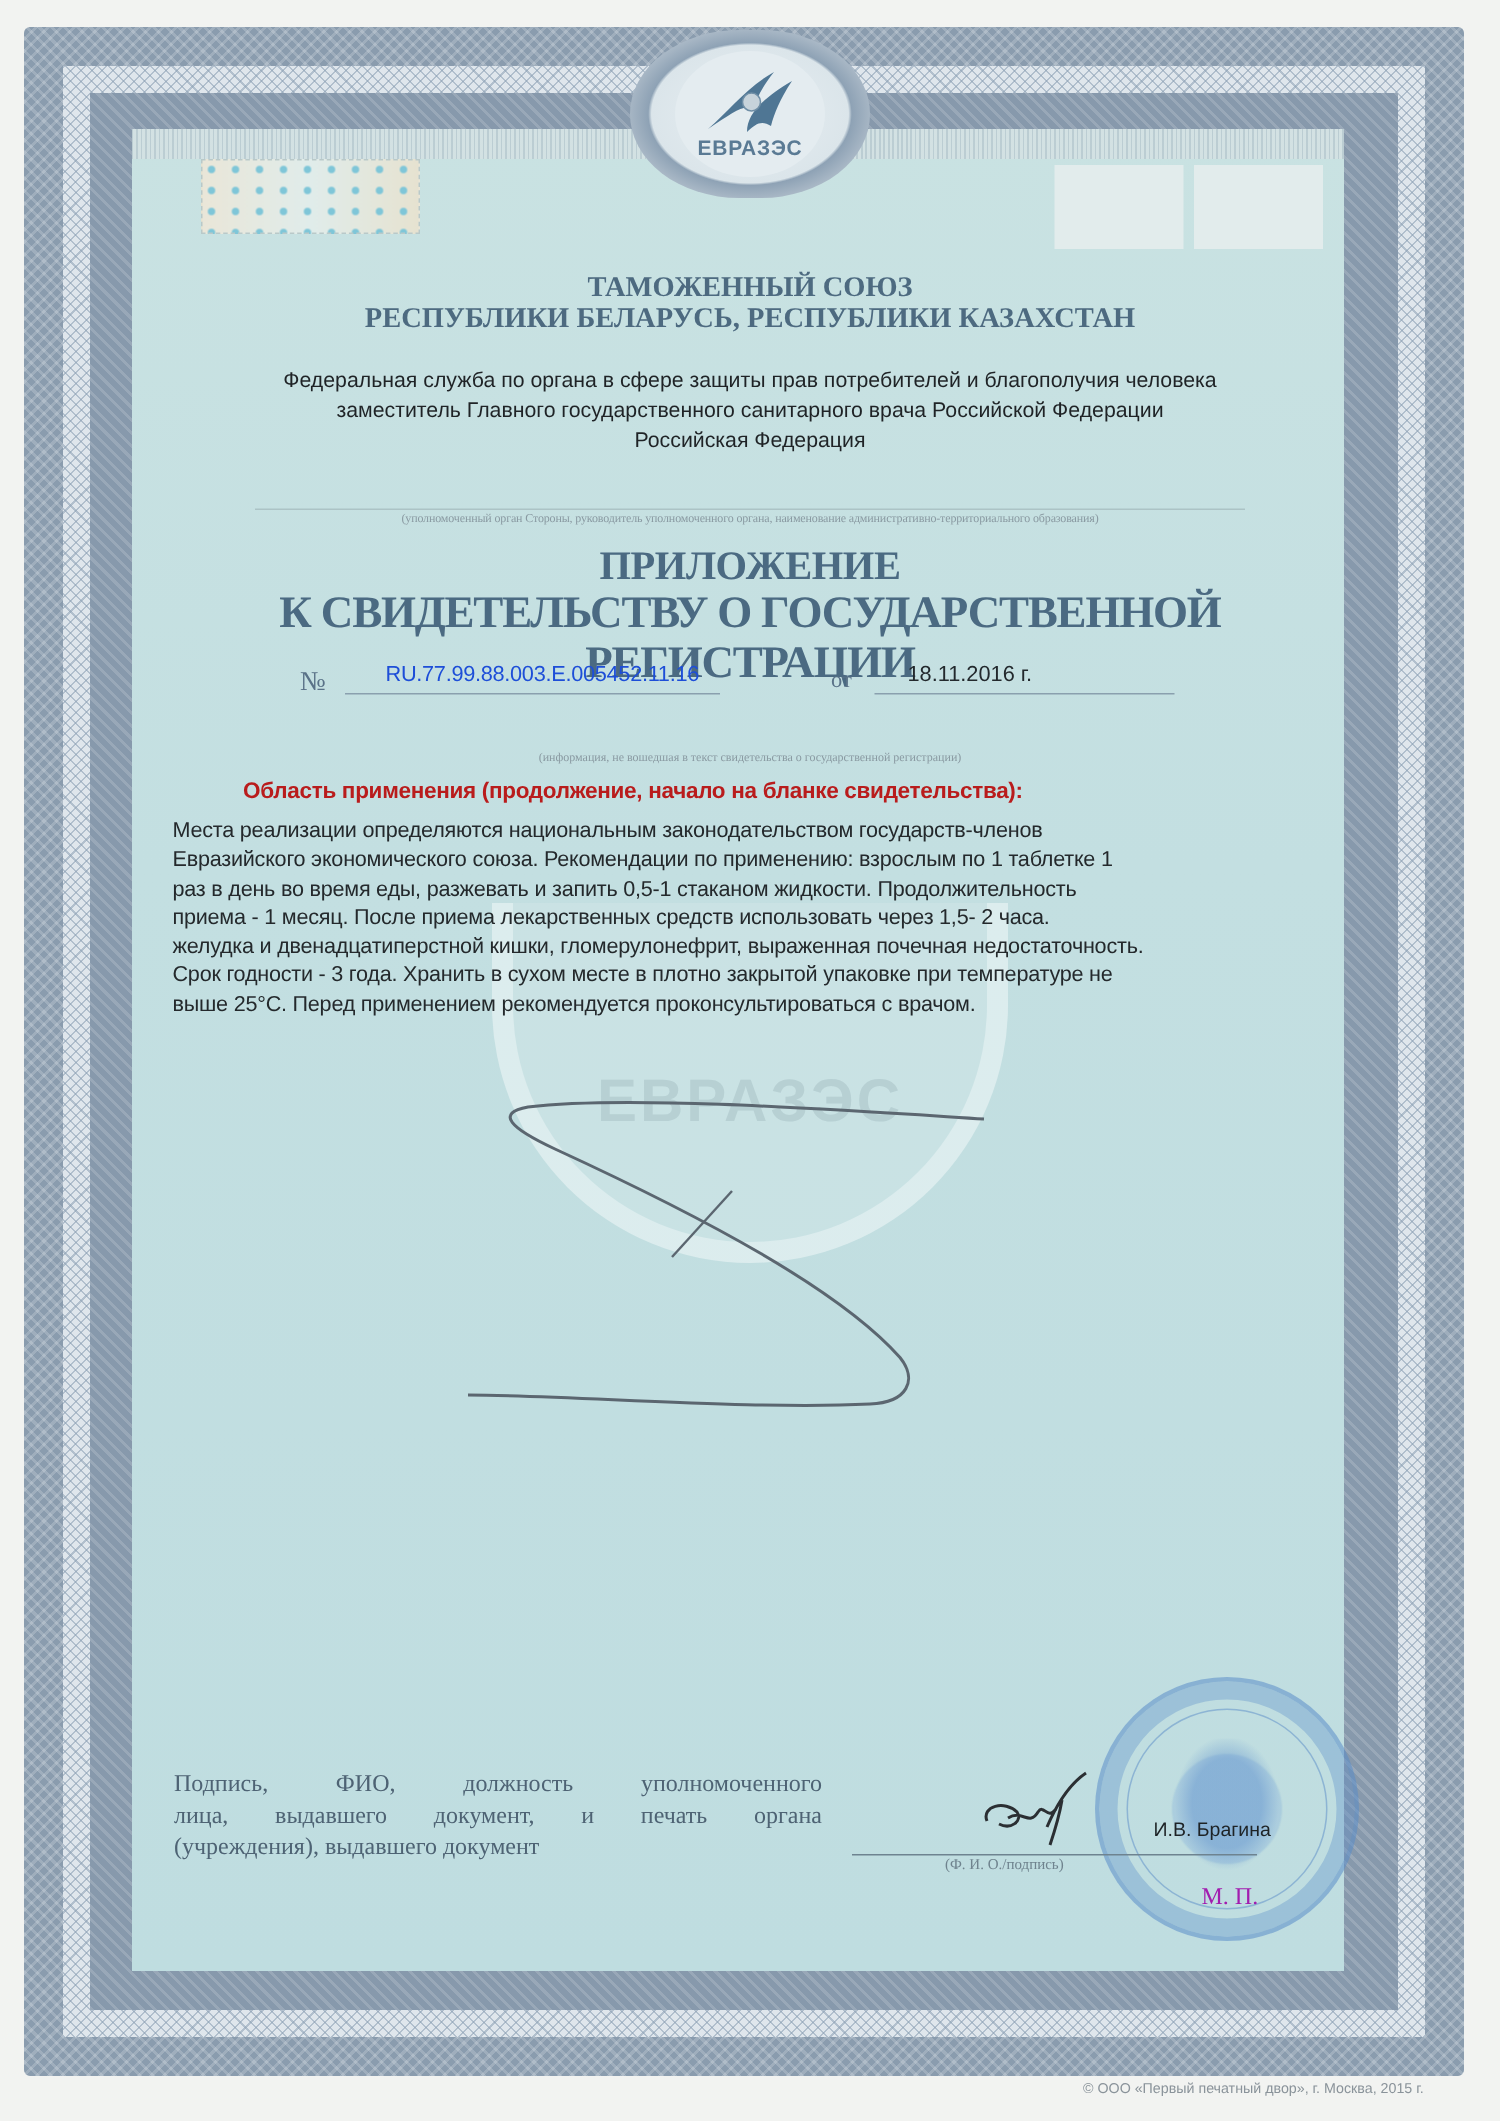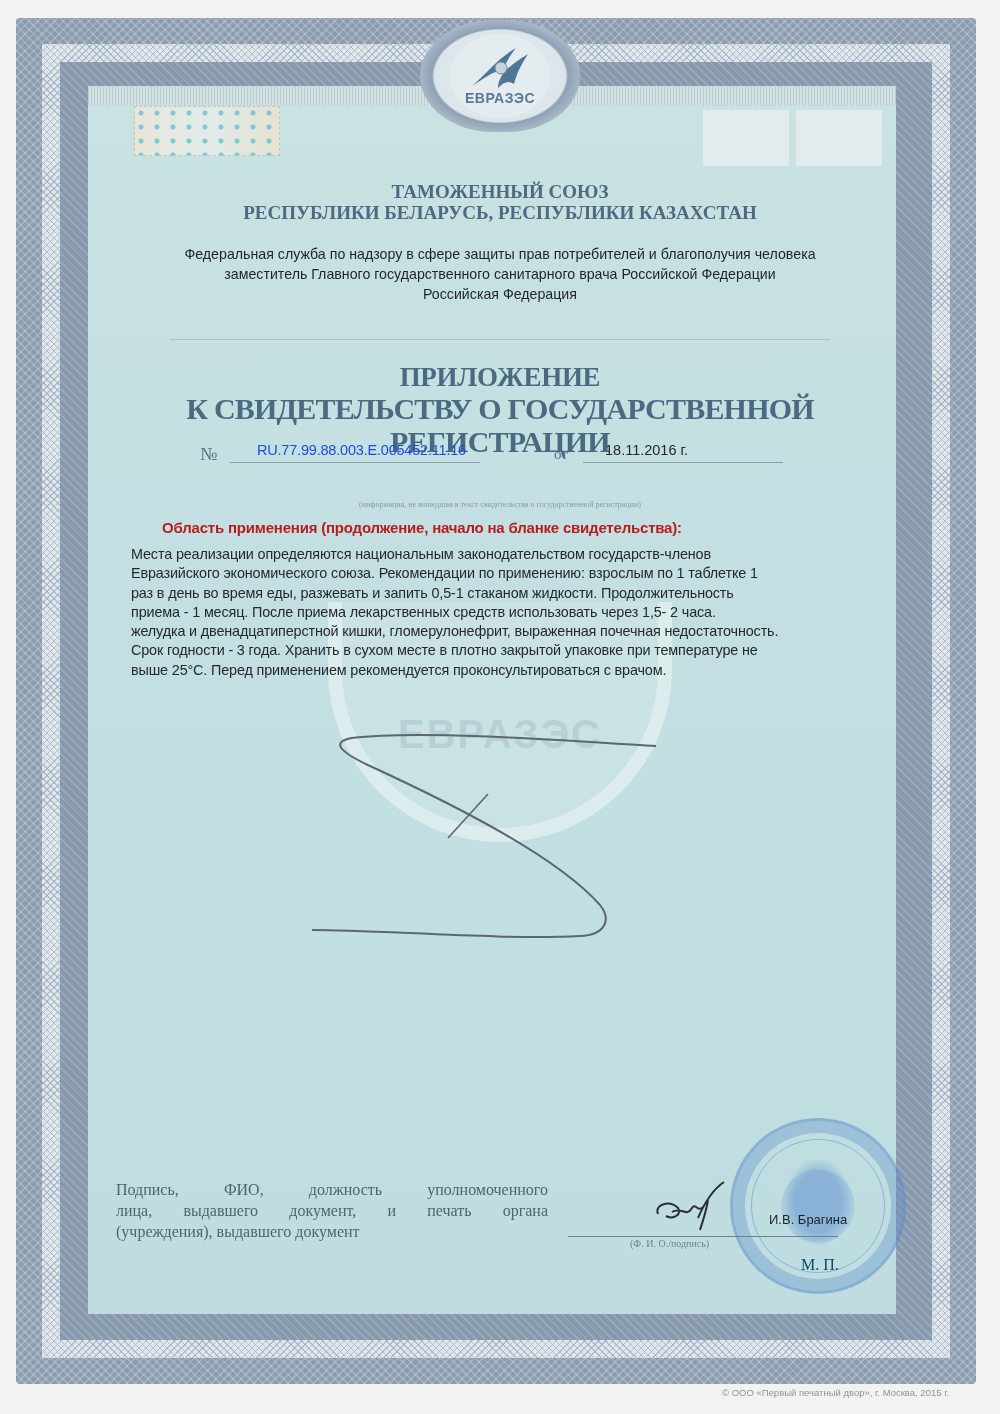--- a/index.html
+++ b/index.html
@@ -110,21 +110,21 @@
     .h-info {
       position: absolute; left: 280px; width: 440px; text-align: center; top: 500px;
       font-family: "Liberation Serif", serif; font-size: 8px; color: #8a9aa2;
     }
 
     
     .scope-title {
       position: absolute; left: 118px; top: 519px; font-weight: bold; font-size: 15px; color: #b91c1c; letter-spacing: -0.2px; margin-left: 44px;
     }
     .scope-body {
-      position: absolute; left: 131px; top: 545px; width: 790px;
+      position: absolute; left: 115px; top: 545px; width: 790px;
       font-size: 14.4px; line-height: 19.3px; color: #24292c; letter-spacing: -0.15px;
     }
     .scope-body div { white-space: nowrap; height: 19.3px; }
 
     
     .scrawl { position: absolute; left: 0; top: 0; width: 1000px; height: 1414px; pointer-events: none; }
 
     
     .sign-caption {
       position: absolute; left: 116px; top: 1179px; width: 432px;
@@ -146,21 +146,21 @@
     }
     .stamp-eagle {
       position: absolute; left: 44px; top: 38px; width: 82px; height: 96px;
       background: radial-gradient(ellipse at 50% 45%, rgba(95,145,205,0.45) 0 40%, rgba(0,0,0,0) 60%);
     }
 
     .signer-sig { position: absolute; left: 652px; top: 1178px; width: 80px; height: 60px; }
     .signer-name { position: absolute; left: 769px; top: 1212px; font-size: 13px; color: #1e2326; }
     .signer-line { position: absolute; left: 568px; top: 1236px; width: 270px; height: 1px; background: #6e8390; }
     .signer-hint { position: absolute; left: 630px; top: 1238px; font-family: "Liberation Serif", serif; font-size: 10px; color: #6f838e; }
-    .mp { position: absolute; left: 801px; top: 1256px; font-family: "Liberation Serif", serif; font-size: 16px; color: #0c4a6e; }
+    .mp { position: absolute; left: 801px; top: 1256px; font-family: "Liberation Serif", serif; font-size: 16px; color: #a21caf; }
 
     .printer {
       position: absolute; left: 722px; top: 1387px;
       font-size: 9.5px; color: #8a939a;
     }
   </style>
 </head>
 <body>
 
 <div class="sheet">
@@ -187,26 +187,27 @@
   <div class="watermark">
     <div class="watermark-text">ЕВРАЗЭС</div>
   </div>
 
   <div class="title-serif h-union">
     <div>ТАМОЖЕННЫЙ СОЮЗ</div>
     <div>РЕСПУБЛИКИ БЕЛАРУСЬ, РЕСПУБЛИКИ КАЗАХСТАН</div>
   </div>
 
   <div class="sub-sans h-agency">
-    <div>Федеральная служба по надзору в сфере защиты прав потребителей и благополучия человека</div>
+    <div>Федеральная служба по органа в сфере защиты прав потребителей и благополучия человека</div>
     <div>заместитель Главного государственного санитарного врача Российской Федерации</div>
     <div>Российская Федерация</div>
   </div>
 
   <div class="h-hint-line"></div>
+  <div class="h-hint">(уполномоченный орган Стороны, руководитель уполномоченного органа, наименование административно-территориального образования)</div>
 
   <div class="title-serif h-appendix">
     <div>ПРИЛОЖЕНИЕ</div>
     <div class="big">К СВИДЕТЕЛЬСТВУ О ГОСУДАРСТВЕННОЙ РЕГИСТРАЦИИ</div>
   </div>
 
   <div class="regline">
     <span class="no-sign">№</span>
     <div class="no-line"></div>
     <span class="no-value">RU.77.99.88.003.E.005452.11.16</span>

